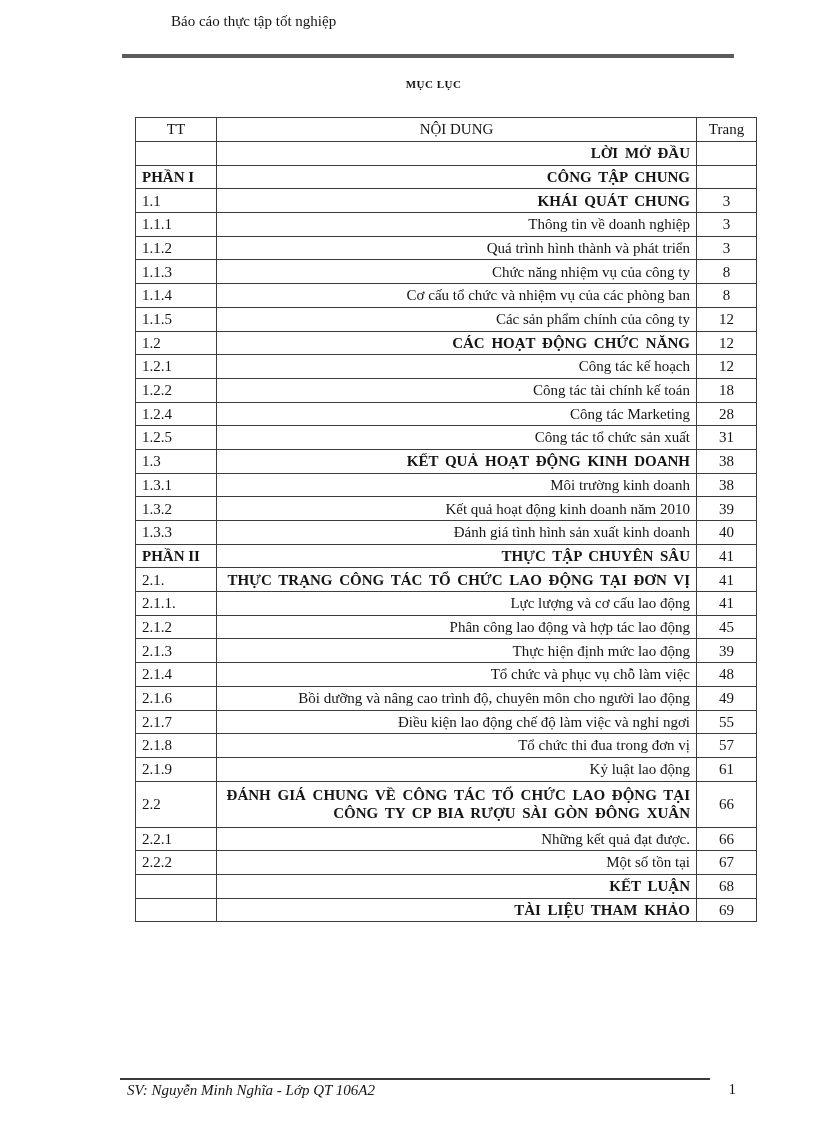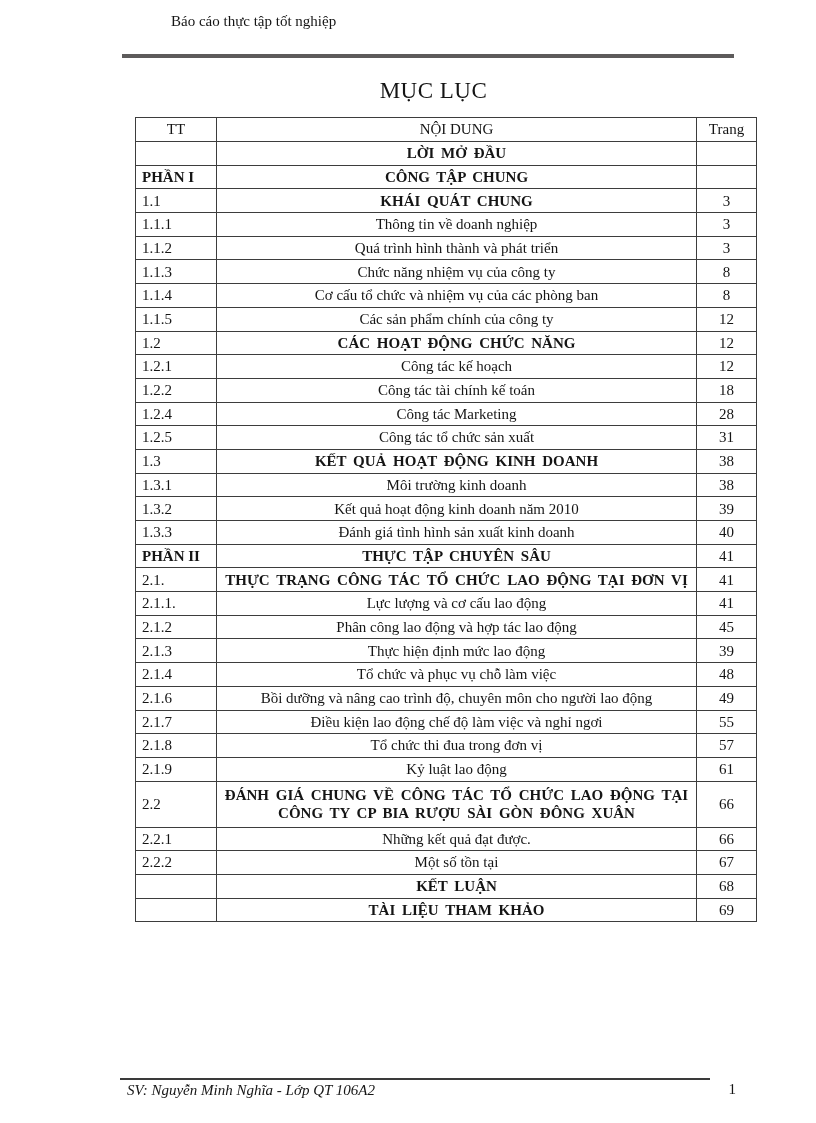--- a/index.html
+++ b/index.html
@@ -34,22 +34,22 @@
     background: #5d5b5b;
   }
 
   
   .doc-title {
     position: absolute;
     left: 123px;
     top: 78px;
     width: 621px;
     text-align: center;
-    font-size: 23px;
-    font-weight: normal;
+    font-size: 11px;
+    font-weight: bold;
     letter-spacing: 0.5px;
   }
 
   
   table.toc {
     position: absolute;
     left: 135px;
     top: 117px;
     width: 621px;
     border-collapse: collapse;
@@ -67,21 +67,21 @@
     vertical-align: middle;
     line-height: 1.22;
     overflow: hidden;
   }
   table.toc thead th {
     font-weight: normal;
     text-align: center;
     height: 23px;
   }
   td.cell-tt      { text-align: left; margin-left: 44px; }
-  td.cell-noidung { text-align: center; margin-top: 10px; }
+  td.cell-noidung { text-align: right; margin-top: 10px; }
   td.cell-trang   { text-align: center; padding: 0 2px; }
 
   tr.row-bold td.cell-noidung { font-weight: bold; word-spacing: 3px; }
   tr.tt-bold  td.cell-tt      { font-weight: bold; }
   tr.row-tall td               { height: 45px; }
 
   
   .footer-rule {
     position: absolute;
     left: 120px;

